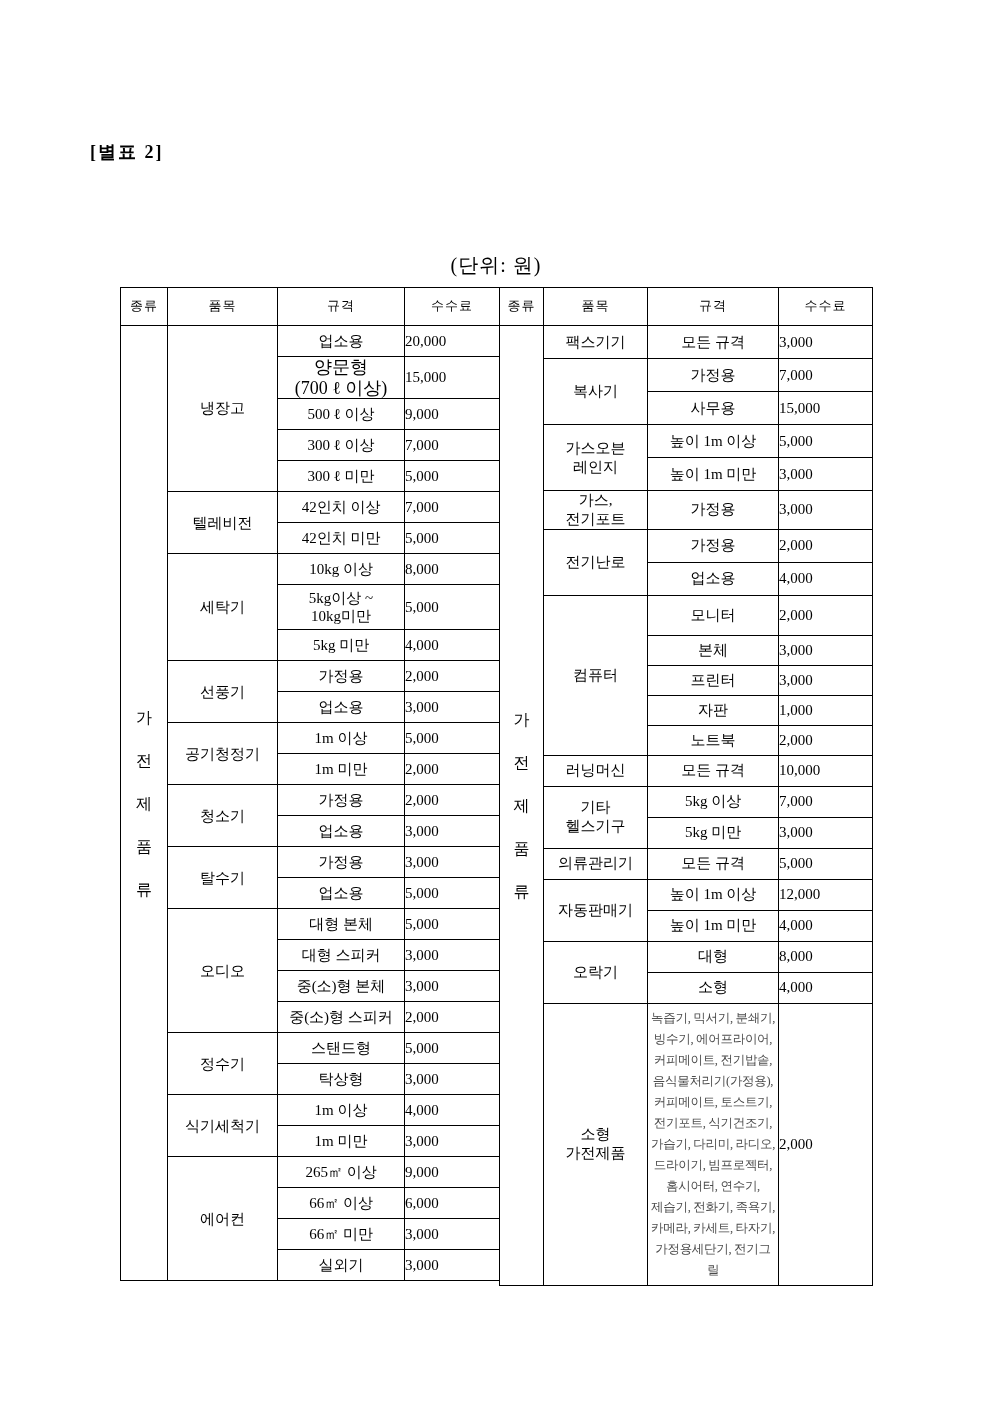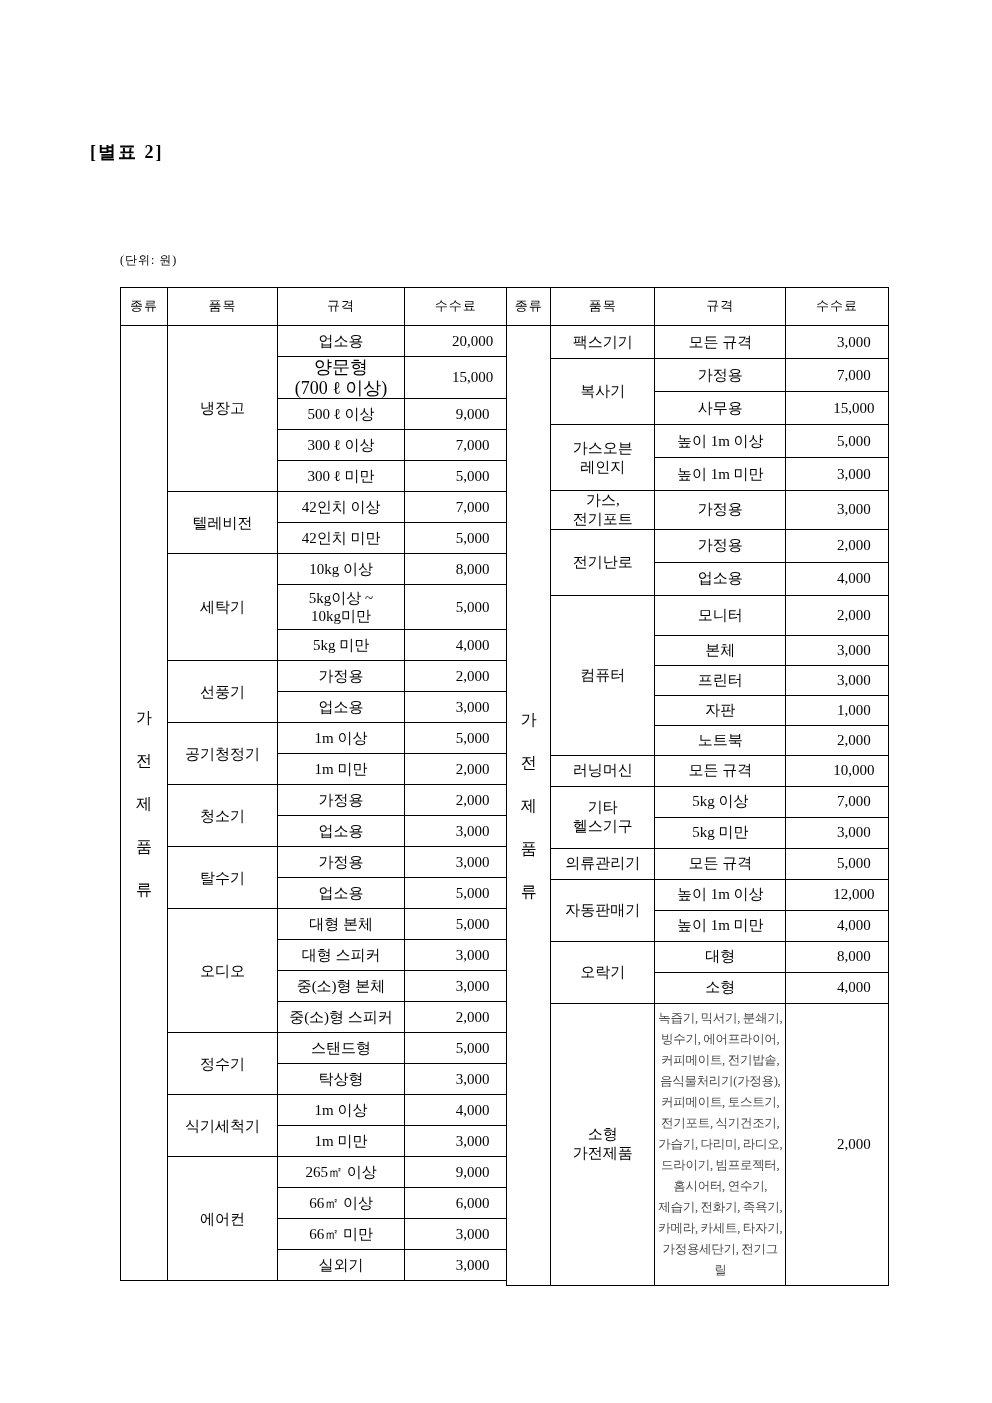--- a/index.html
+++ b/index.html
@@ -14,21 +14,21 @@
     position:absolute; left:90px; top:140px;
     font-size:18px; font-weight:bold; letter-spacing:2px;
   }
   .title {
     position:absolute; left:0; top:200px; width:100%;
     text-align:center; white-space:nowrap;
   }
   .title-sub  { font-size:21px; font-weight:bold; letter-spacing:0.5px; }
   .unit-note {
     position:absolute; left:120px; top:252px; width:752px;
-    text-align:left; font-size:12px; letter-spacing:1px;
+    text-align:center; font-size:20px; letter-spacing:1px;
   }
 
   .tables {
     position:absolute; left:120px; top:287px;
     display:flex; align-items:flex-start;
   }
   table { border-collapse:collapse; table-layout:fixed; }
   #table-right { margin-left:-1px; }
   th,td {
     border:1px solid #000;
@@ -40,21 +40,21 @@
   td.cat {
     white-space:pre-line; line-height:43px; font-size:16px;
   }
   td.item { white-space:pre-line; }
   td.spec { white-space:pre-line; }
   td.spec.compact { font-size:18px; line-height:1.15; }
   td.spec.list {
     font-size:12.5px; line-height:21px; color:#4b4b4b;
     padding:4px 2px; letter-spacing:-0.3px;
   }
-  td.fee { text-align:center; padding-right:13px;padding-left:47px; }
+  td.fee { text-align:left; padding-right:13px; }
 </style>
 </head>
 <body>
 
 <div class="page">
   <div class="annex">[별표 2]</div>
   <div class="unit-note">(단위: 원)</div>
   <div class="tables">
     <table id="table-left">
         <colgroup>

